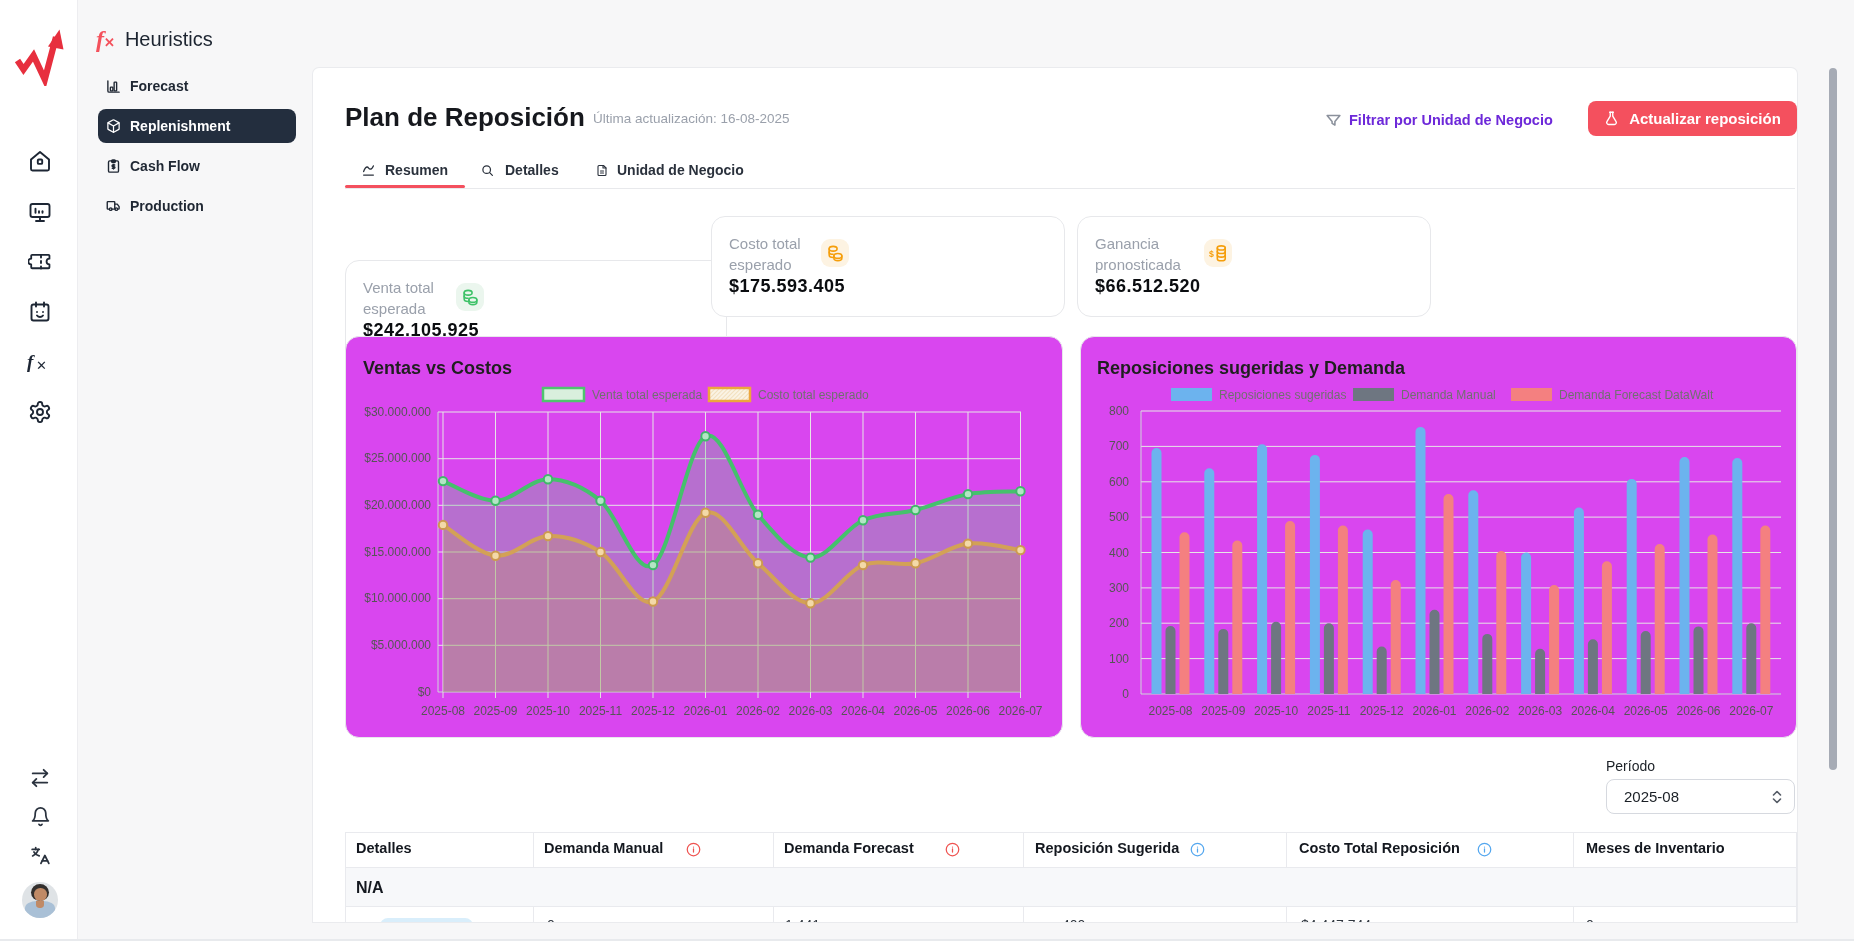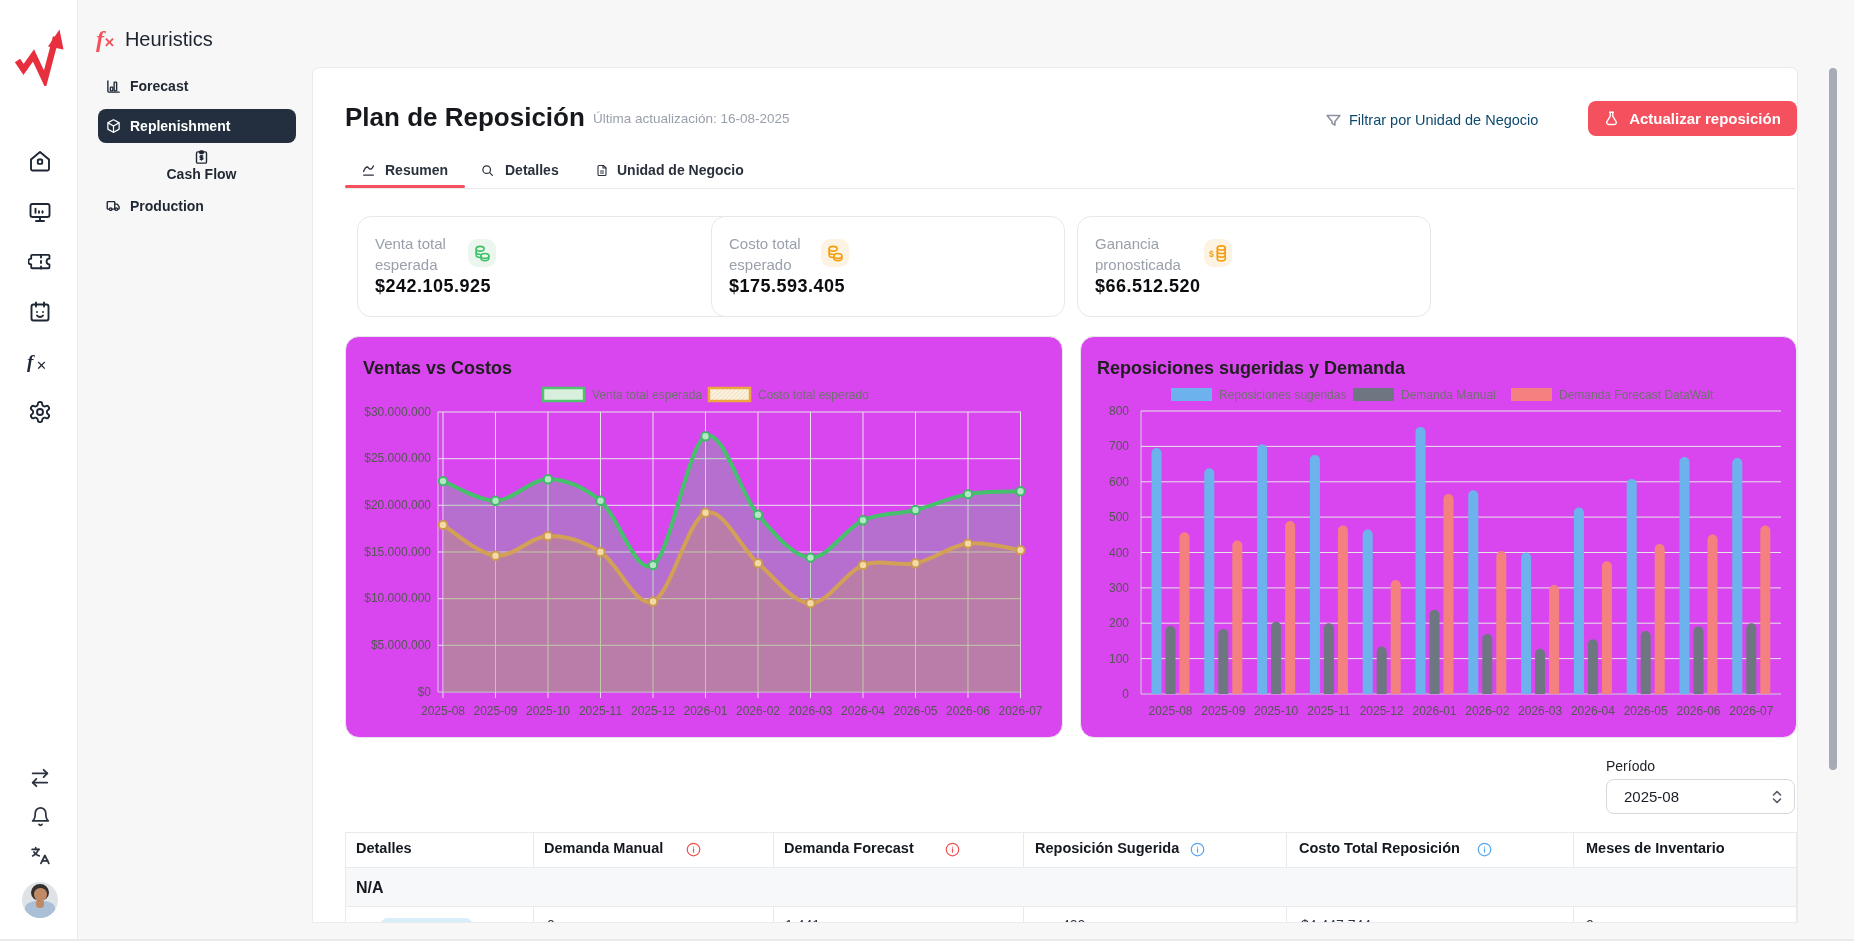--- a/index.html
+++ b/index.html
@@ -102,21 +102,21 @@
   <span>Forecast</span>
 </div>
 <div class="abs nav-item nav-active" style="top:109px;">
   <svg width="16" height="16" viewBox="0 0 24 24" fill="none" stroke="#ffffff" stroke-width="2" stroke-linecap="round" stroke-linejoin="round">
       <path d="M11 21.7 3.5 17.4a1 1 0 0 1-.5-.9V7.5a1 1 0 0 1 .5-.9L11 2.3a2 2 0 0 1 2 0l7.5 4.3a1 1 0 0 1 .5.9v9a1 1 0 0 1-.5.9L13 21.7a2 2 0 0 1-2 0Z"></path>
       <path d="m3.3 7 8.7 5 8.7-5"></path>
       <path d="M12 22V12"></path>
     </svg>
   <span>Replenishment</span>
 </div>
-<div class="abs nav-item" style="top:149px;flex-direction:column;">
+<div class="abs nav-item" style="top:149px;">
   <svg width="16" height="17" viewBox="0 0 24 24" fill="none" stroke="#1f2733" stroke-width="2.2" stroke-linecap="round" stroke-linejoin="round">
       <rect x="4" y="3" width="16" height="18" rx="2"></rect>
       <rect x="9" y="1.5" width="6" height="4" rx="1.5" fill="#1f2733"></rect>
       <path d="M14 9.5h-3a1.3 1.3 0 0 0 0 2.6h2a1.3 1.3 0 0 1 0 2.6h-3"></path>
       <path d="M12 8.5v7.5"></path>
     </svg>
   <span>Cash Flow</span>
 </div>
 <div class="abs nav-item" style="top:189px;">
   <svg width="18" height="16" viewBox="0 0 24 24" fill="none" stroke="#1f2733" stroke-width="2.2" stroke-linecap="round" stroke-linejoin="round">
@@ -130,21 +130,21 @@
 </div>
 
 <div class="abs card">
 <div class="abs" style="position:absolute; left:0; top:0; width:1484px; height:854px;">
 
   <div style="position:absolute; left:32px; top:34px; font-size:26px; font-weight:bold; color:#16181d;">Plan de Reposición</div>
   <div style="position:absolute; left:280px; top:43px; font-size:13.5px; color:#9aa0ab;">Última actualización: 16-08-2025</div>
   <svg style="position:absolute; left:1012px; top:44px;" width="17" height="17" viewBox="0 0 24 24" fill="none" stroke="#8b919c" stroke-width="2.2" stroke-linejoin="round">
         <path d="M3 5h18l-7 8.5v5l-4-2.5v-2.5Z"></path>
       </svg>
-  <div style="position:absolute; left:1036px; top:44px; font-size:14.5px; font-weight:normal; color:#0c4a6e;">Filtrar por Unidad de Negocio</div>
+  <div style="position:absolute; left:1036px; top:44px; font-size:14.5px; font-weight:bold; color:#6d28d9;">Filtrar por Unidad de Negocio</div>
   <div style="position:absolute; left:1275px; top:33px; width:209px; height:35px; background:#f4505e; border-radius:8px; display:flex; align-items:center; justify-content:center;">
     <svg width="15" height="17" viewBox="0 0 24 24" fill="none" stroke="#ffffff" stroke-width="2.2" stroke-linecap="round" stroke-linejoin="round">
           <path d="M9 2h6"></path>
           <path d="M10 2v6.3L4.7 17a3 3 0 0 0 2.6 4.5h9.4a3 3 0 0 0 2.6-4.5L14 8.3V2"></path>
         </svg>
     <span style="color:#fff; font-weight:bold; font-size:15px; margin-left:10px;">Actualizar reposición</span>
   </div>
 
   <div style="position:absolute; left:32px; top:119.5px; width:1450px; height:1.5px; background:#e8e9ec;"></div>
   <div style="position:absolute; left:32px; top:117px; width:120px; height:3px; background:#f4505e; border-radius:2px;"></div>
@@ -159,21 +159,21 @@
       </svg>
   <div style="position:absolute; left:192px; top:94px; font-size:14px; font-weight:600; color:#2a313c;">Detalles</div>
   <svg style="position:absolute; left:283px; top:96px;" width="12" height="13" viewBox="0 0 24 24" fill="none" stroke="#2a313c" stroke-width="2.2" stroke-linecap="round" stroke-linejoin="round">
         <path d="M15 2H6a2 2 0 0 0-2 2v16a2 2 0 0 0 2 2h12a2 2 0 0 0 2-2V7Z"></path>
         <path d="M14 2v5h6"></path>
         <path d="M9 13h6"></path>
         <path d="M9 17h6"></path>
       </svg>
   <div style="position:absolute; left:304px; top:94px; font-size:14px; font-weight:600; color:#2a313c;">Unidad de Negocio</div>
 
-  <div class="statcard" style="position:absolute; left:44px; width:382px;">
+  <div class="statcard" style="position:absolute; left:32px; width:382px;margin-top:44px;">
     <div class="statlabel" style="position:absolute; left:17px; top:16px;">Venta total<br>esperada</div>
     <div class="staticon" style="position:absolute; left:110px; top:22px; background:#ebf6ee;">
       <svg width="19" height="19" viewBox="0 0 24 24" fill="none" stroke="#3ec268" stroke-width="2" stroke-linecap="round">
             <ellipse cx="9" cy="6" rx="5" ry="3"></ellipse>
             <path d="M4 6v4c0 1.66 2.24 3 5 3"></path>
             <path d="M4 10v4c0 1.66 2.24 3 5 3"></path>
             <ellipse cx="15" cy="15" rx="5" ry="3"></ellipse>
             <path d="M10 15v3c0 1.66 2.24 3 5 3s5-1.34 5-3v-3"></path>
           </svg>
     </div>

